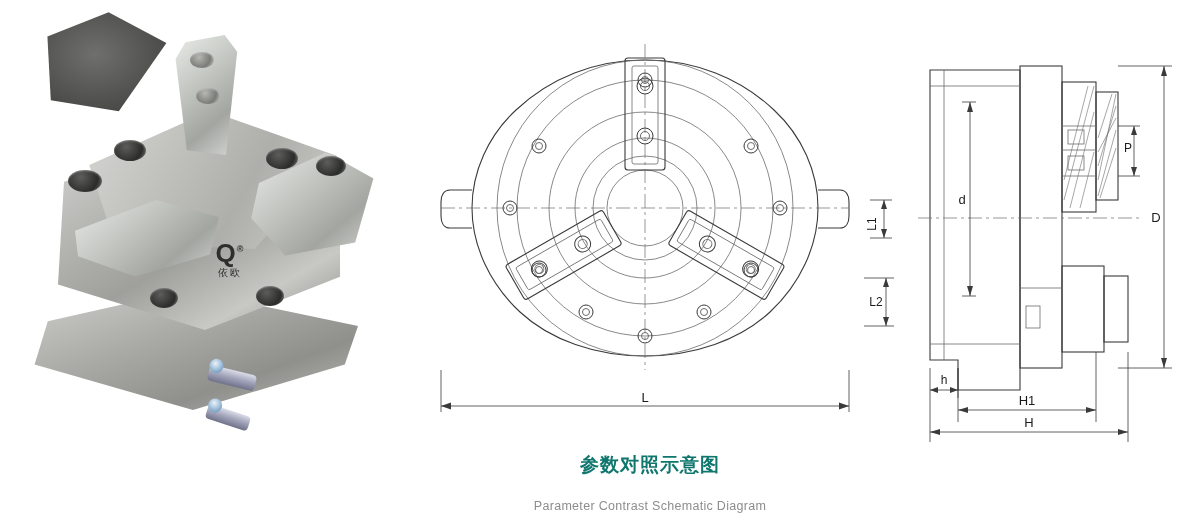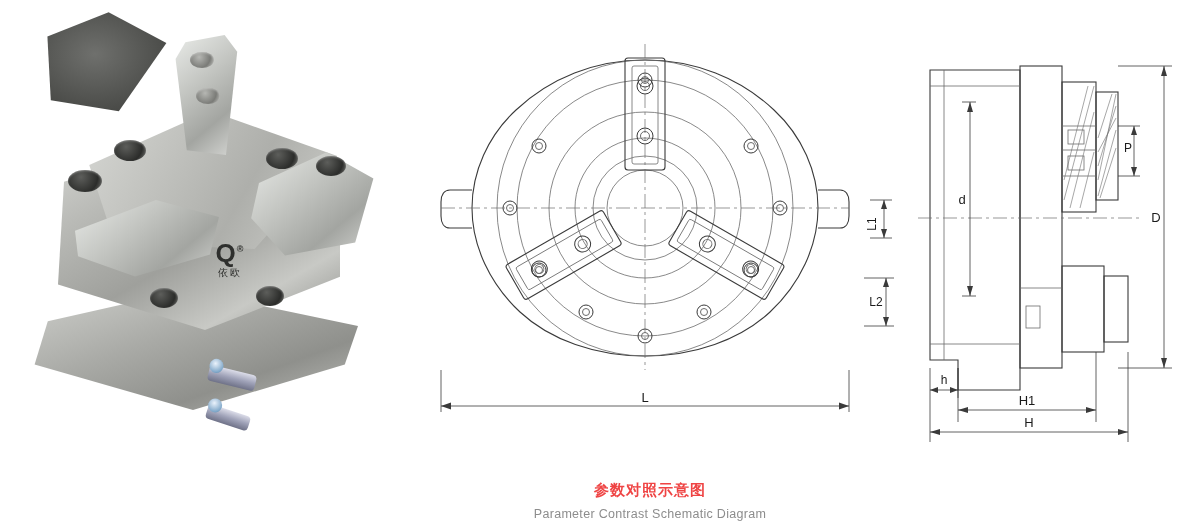--- a/index.html
+++ b/index.html
@@ -60,22 +60,22 @@
   .brand .mark sup{font-size:9px;vertical-align:super;}
   .brand .cn{font-size:10px;letter-spacing:2px;line-height:14px;}
 
   
   .draw{position:absolute;}
   #front-view{left:440px;top:40px;}
   #side-view{left:900px;top:30px;}
 
   
   .captions{position:absolute;left:440px;top:452px;width:420px;text-align:center;}
-  .cap-cn{font-size:15px;color:#ef4444;font-weight:bold;letter-spacing:1px;margin-top:29px;}
-  .cap-en{font-size:12.5px;color:#8d8d8d;letter-spacing:.3px;margin-top:7px;}
+  .cap-cn{font-size:19px;color:#0f766e;font-weight:bold;letter-spacing:1px;}
+  .cap-en{font-size:12.5px;color:#8d8d8d;letter-spacing:.3px;margin-top:21px;}
 
   text{font-family:"Liberation Sans",sans-serif;}
 </style>
 </head>
 <body>
 
 <div id="root">
 
   <div class="photo-panel">
     <div class="photo-stage">

